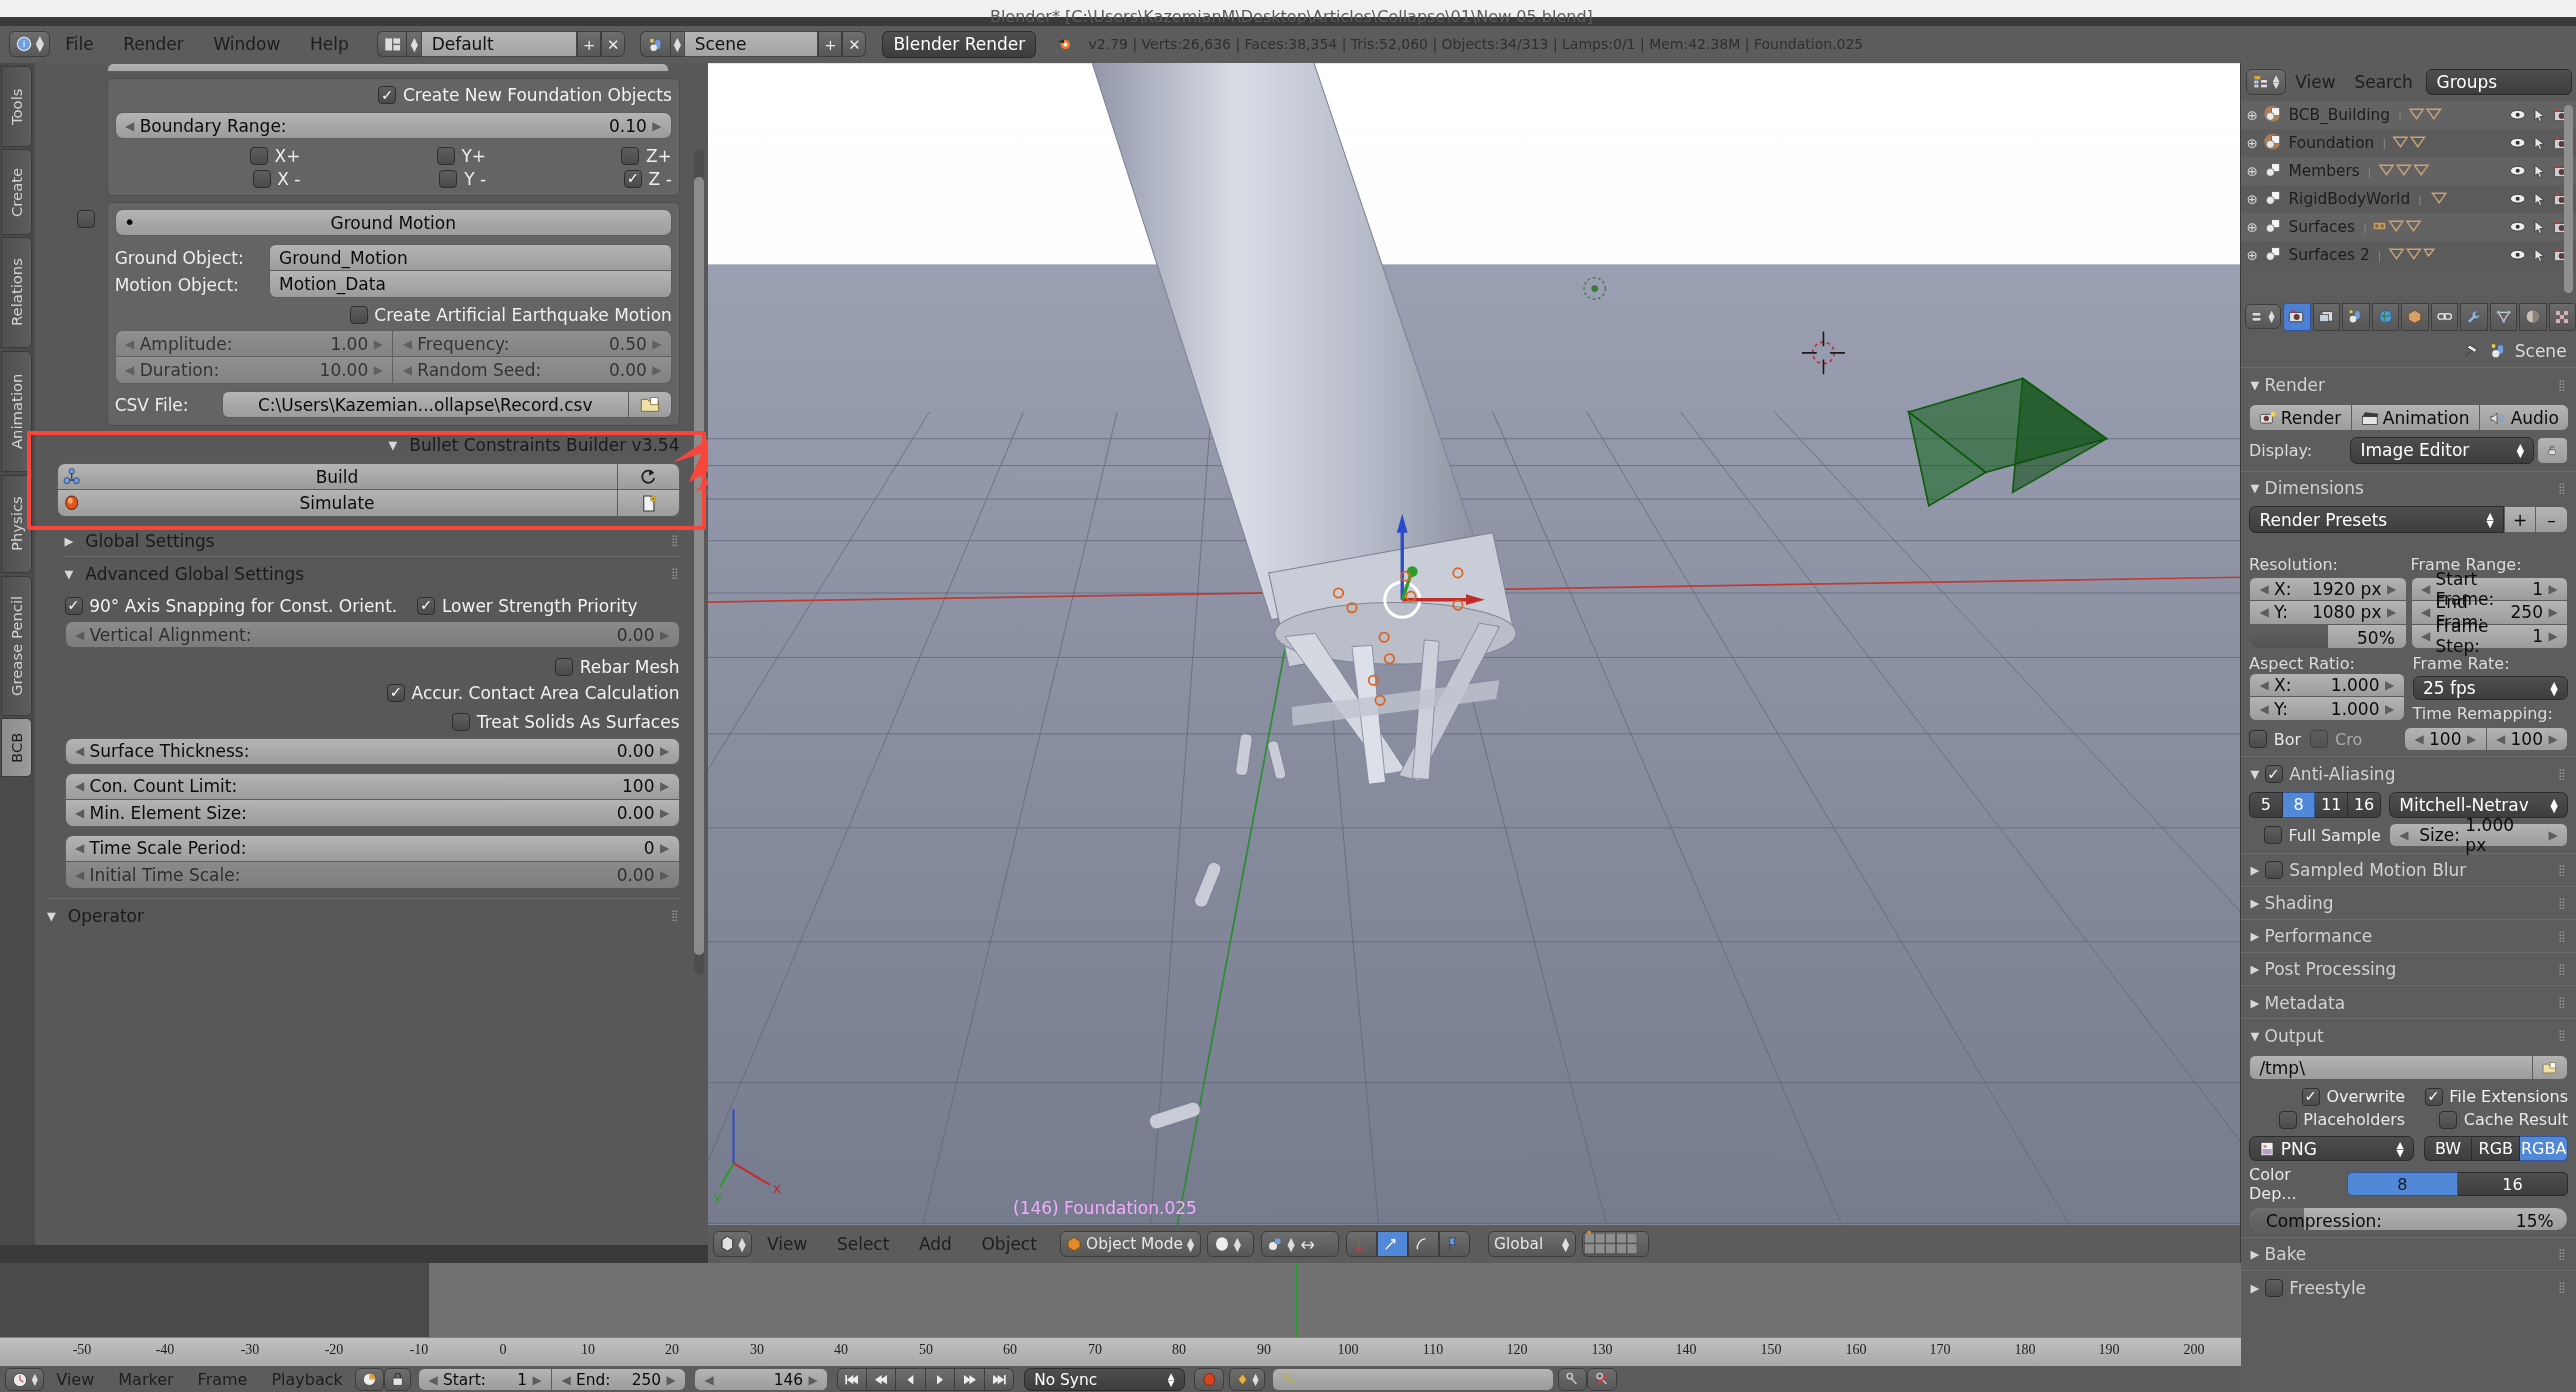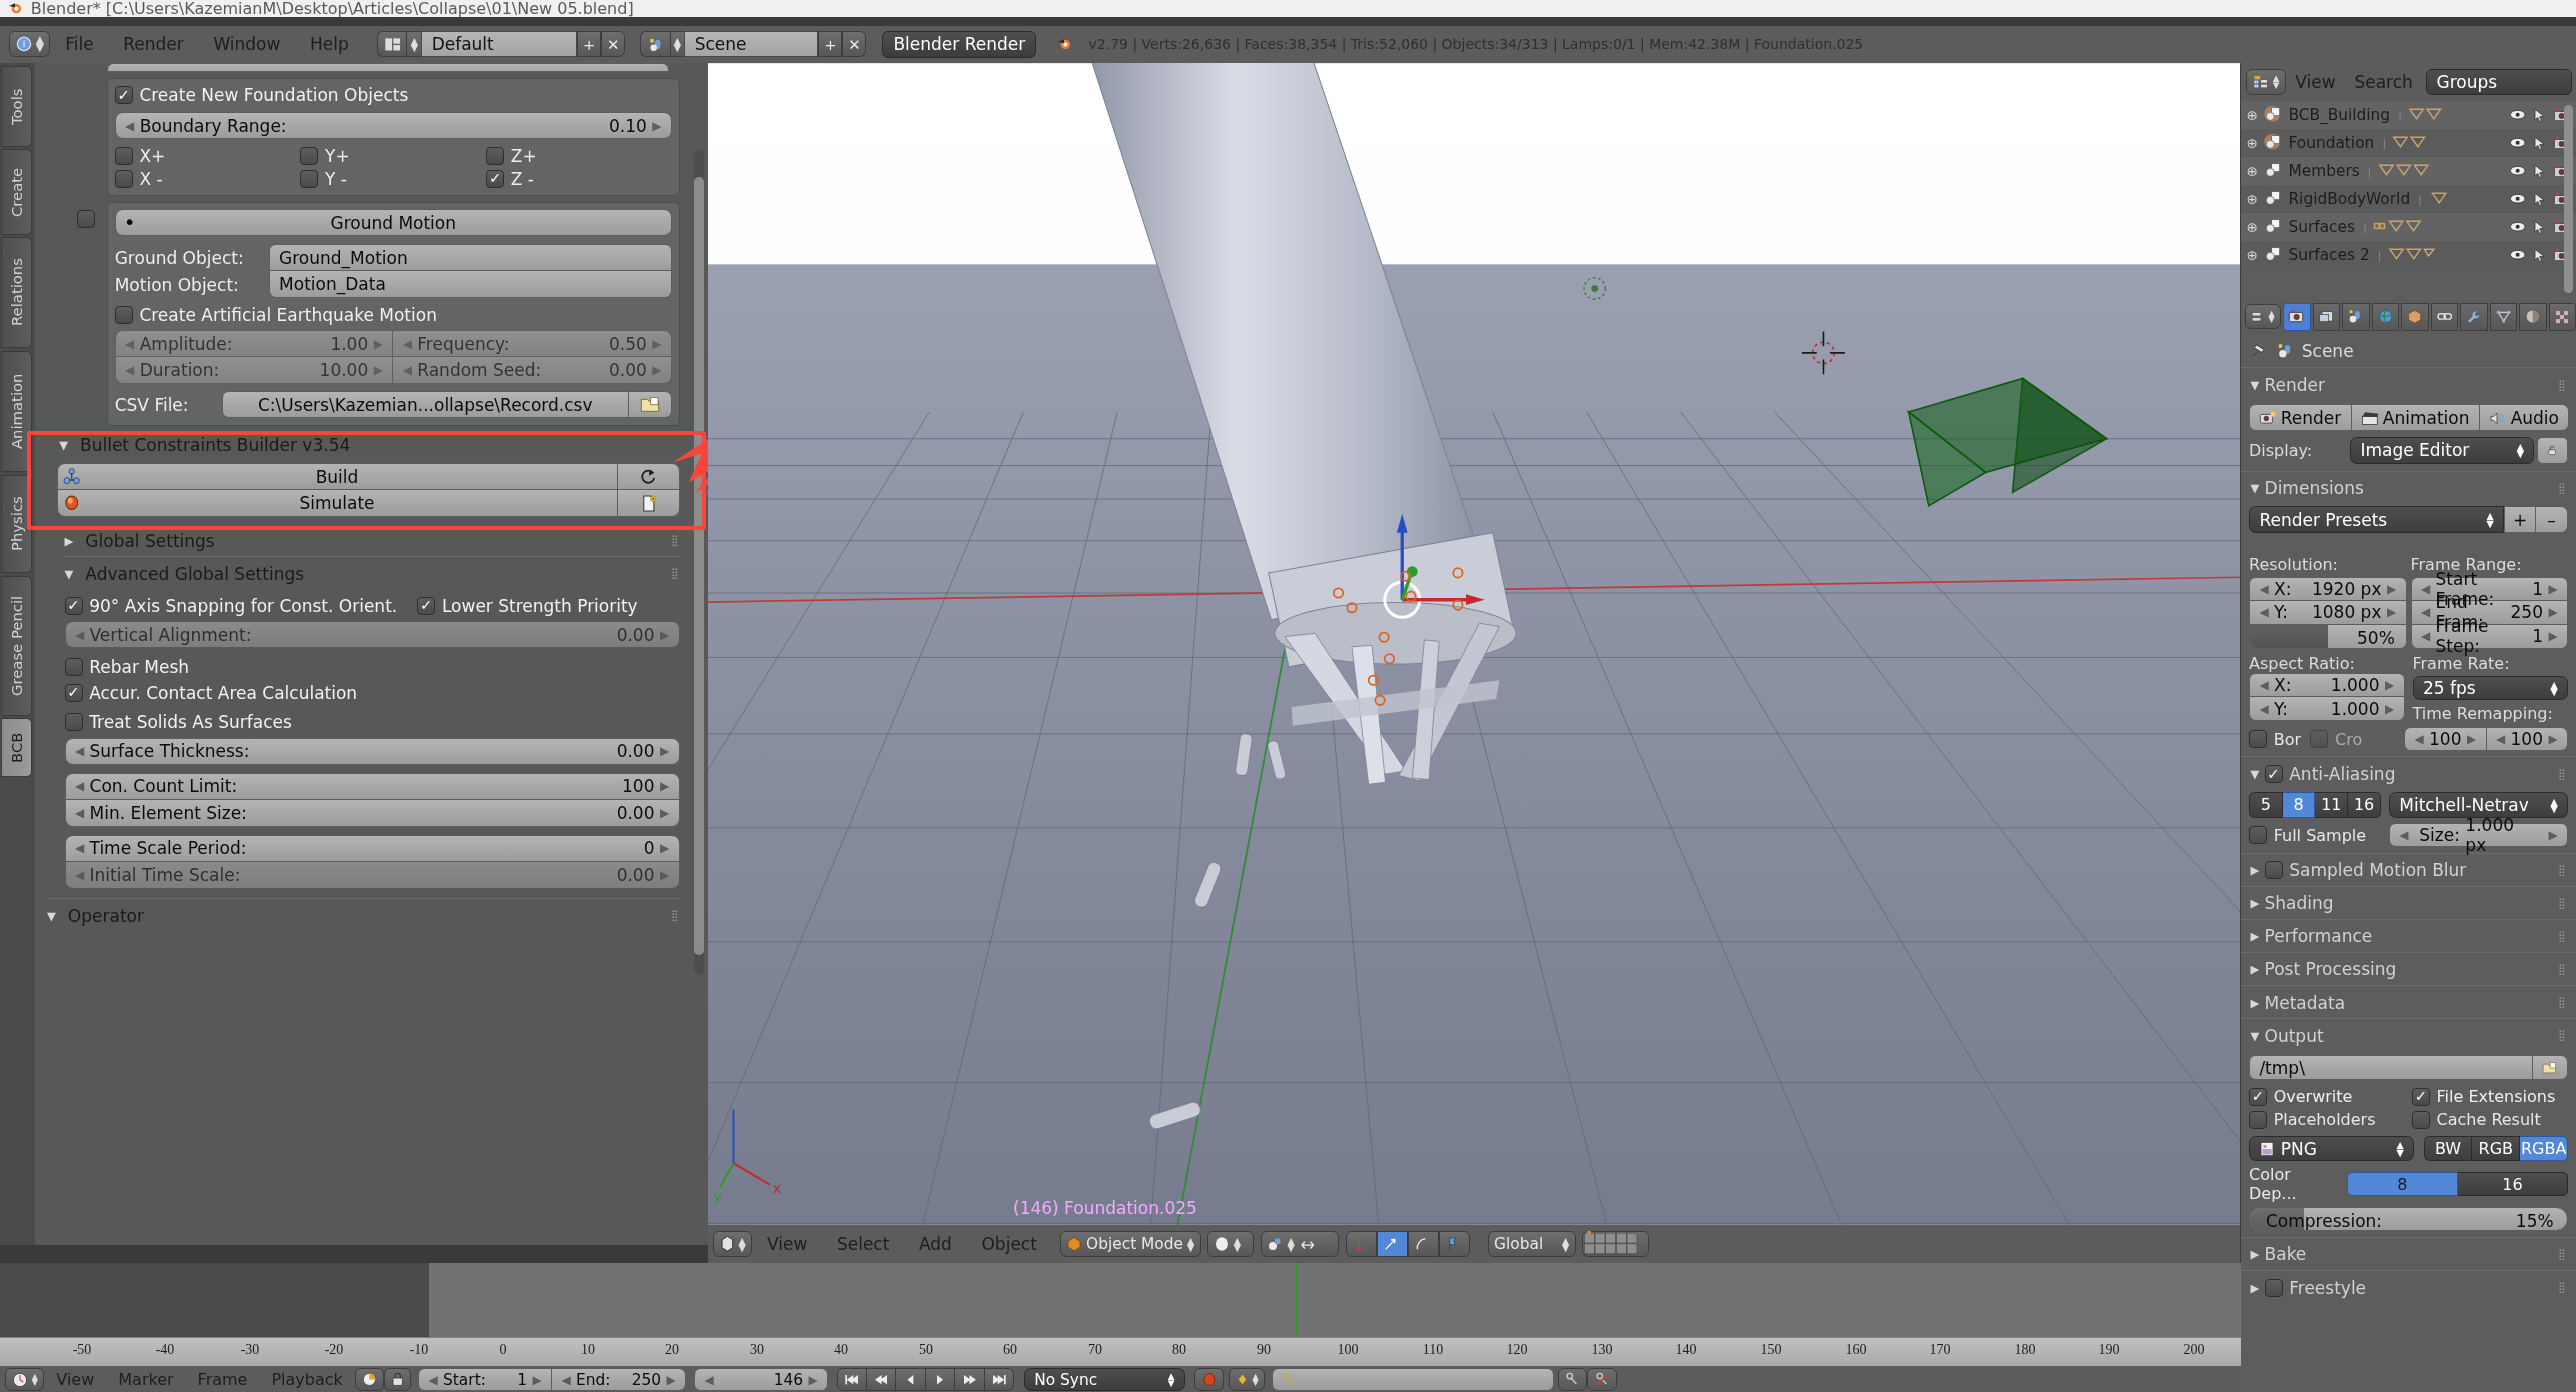--- a/index.html
+++ b/index.html
@@ -12,32 +12,32 @@
       padding:0 9.4px; height:27px; }
   .bl-field.dark { background:linear-gradient(#4e4e4e,#3d3d3d); color:#ffffff; border-color:#2a2a2a;}
   .bl-field .lbl { flex:1; text-align:left; }
   .bl-field .val { text-align:right; }
   .arrowL, .arrowR { color:#5d5d5d; font-size:12px; }
   .arrowL{ margin-right:5.4px;} .arrowR{ margin-left:5.4px;}
   .chk { width:18px; height:18px; border-radius:4px; background:linear-gradient(#5e5e5e,#4a4a4a);
       border:0.7px solid #2e2e2e; display:inline-flex; align-items:center; justify-content:center;
       color:#fff; font-size:14.8px; line-height:1; flex:none;}
   .chk.on:after { content:"✓"; font-weight:bold; }
-  .row { display:flex; align-items:center; gap:6.7px; }
+  .row { display:flex; align-items:center; gap:6.7px;justify-content:flex-end; }
   .ttl { color:#d2d2d2; font-size:17px; }
   .ttl.dark { color:#1a1a1a; }
   .tri { font-size:11.4px; color:#d8d8d8; margin-right:5.4px; }
   .grip { color:#9a9a9a; font-size:10.7px; letter-spacing:0.7px; }
 
   
   #app { position:relative; width:2576px; height:1393px; }
 
   
   #titlebar { position:absolute; left:0; top:0; width:2576px; height:17px;
-     background:#f0f0f0; display:flex; align-items:center; padding-left:6.7px; gap:6.7px;}
+     background:#f0f0f0; display:flex; align-items:center; padding-left:6.7px; gap:6.7px;flex-direction:column;}
   #titlebar .tt { color:#5a5a5a; font-size:16px;}
 
   
   #topbar { position:absolute; left:0; top:25.5px; width:2576px; height:38px;
      background:#5c5c5c; display:flex; align-items:center; padding-left:9.4px; gap:0px;
      border-bottom:0.7px solid #3a3a3a;}
   .hdr-btn { background:linear-gradient(#6e6e6e,#575757); border:0.7px solid #3d3d3d; border-radius:6px;
      height:25.5px; display:flex; align-items:center; padding:0 5.4px; gap:4px; color:#e7e7e7; font-size:15.4px;}
   .menu-item { color:#1d1d1d; font-size:17px; padding:0 14.8px; }
   .combo { display:flex; align-items:center; height:25.5px; }

